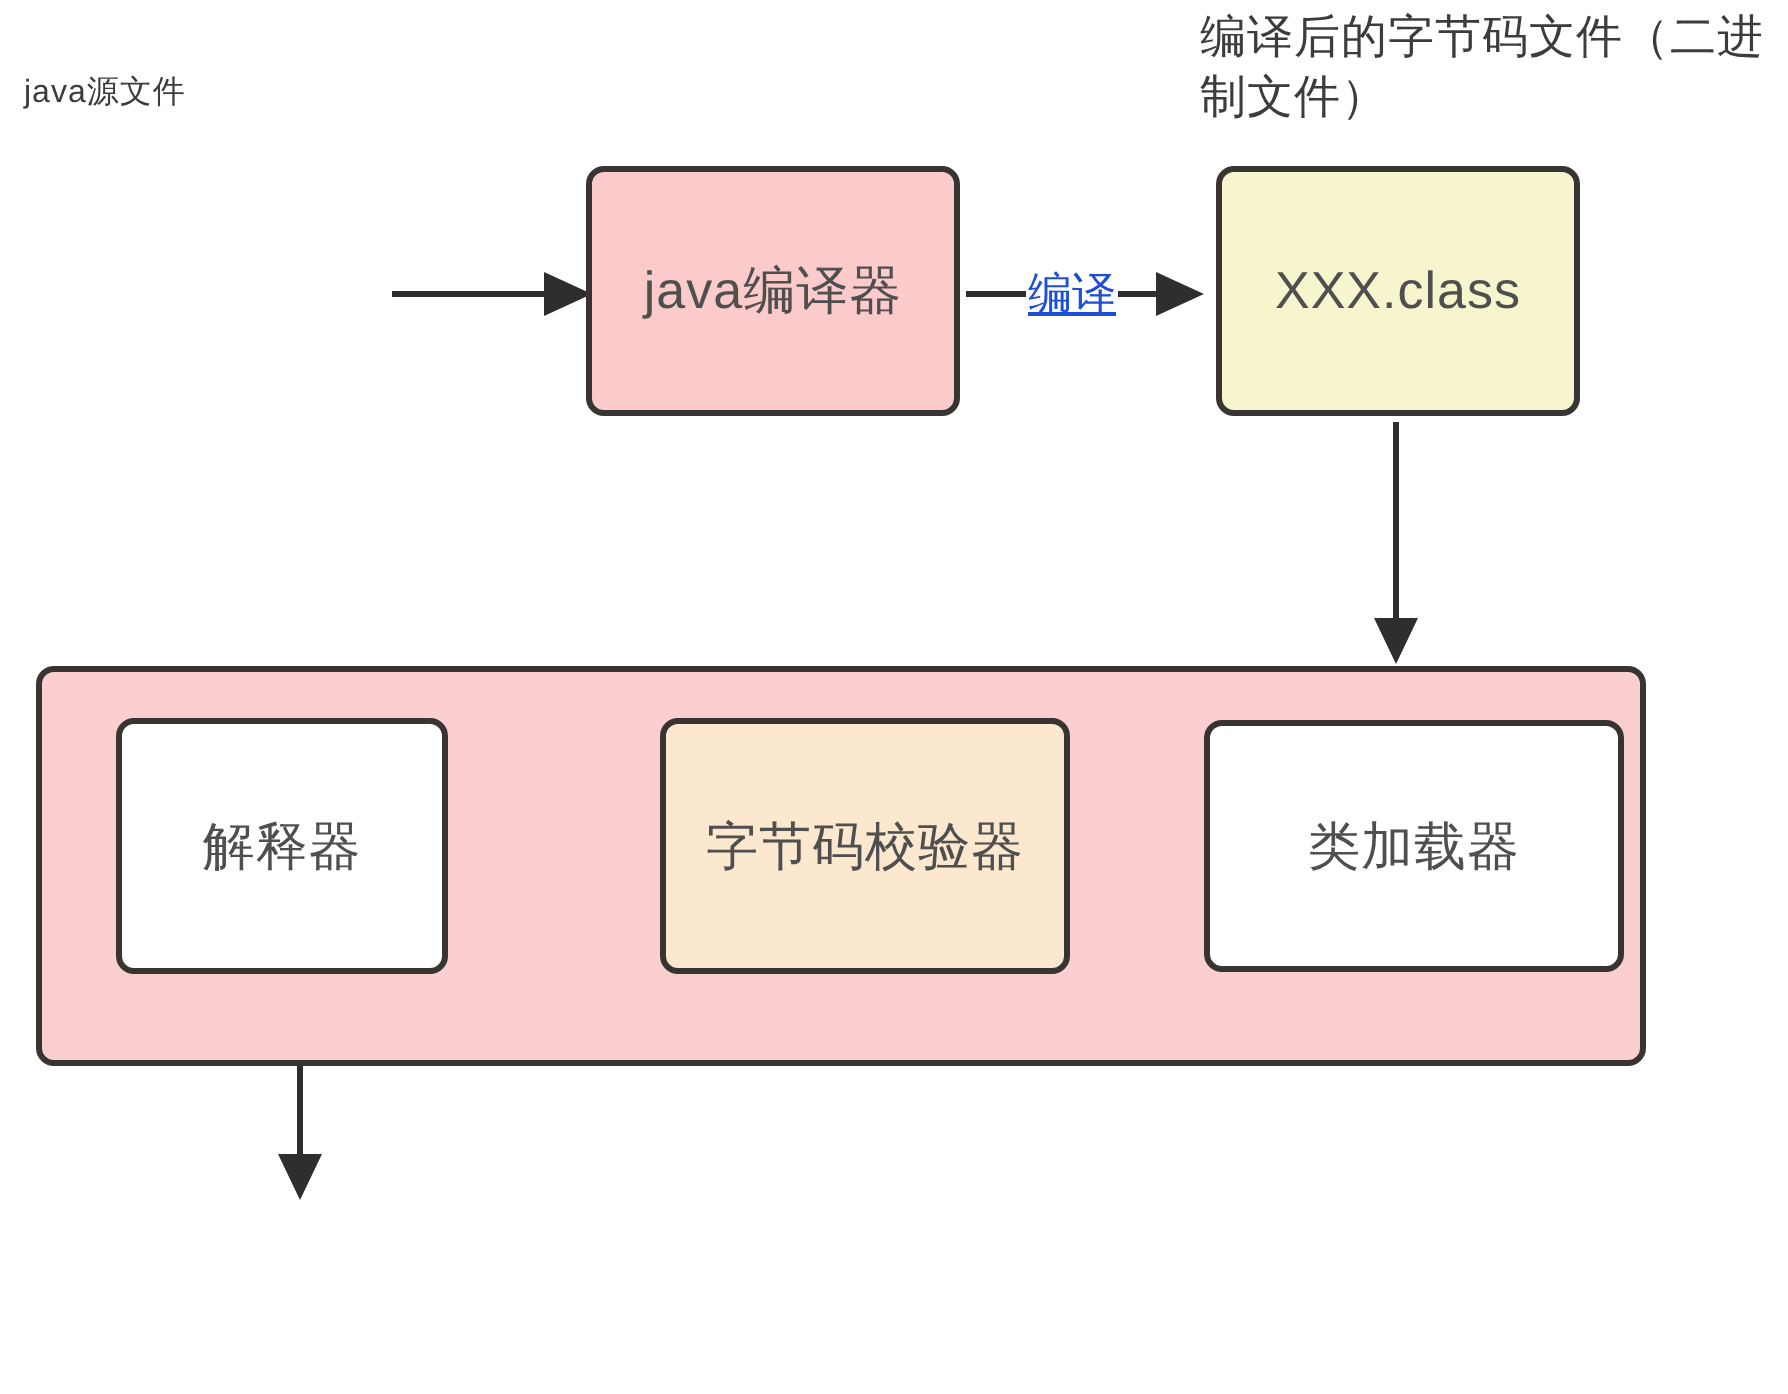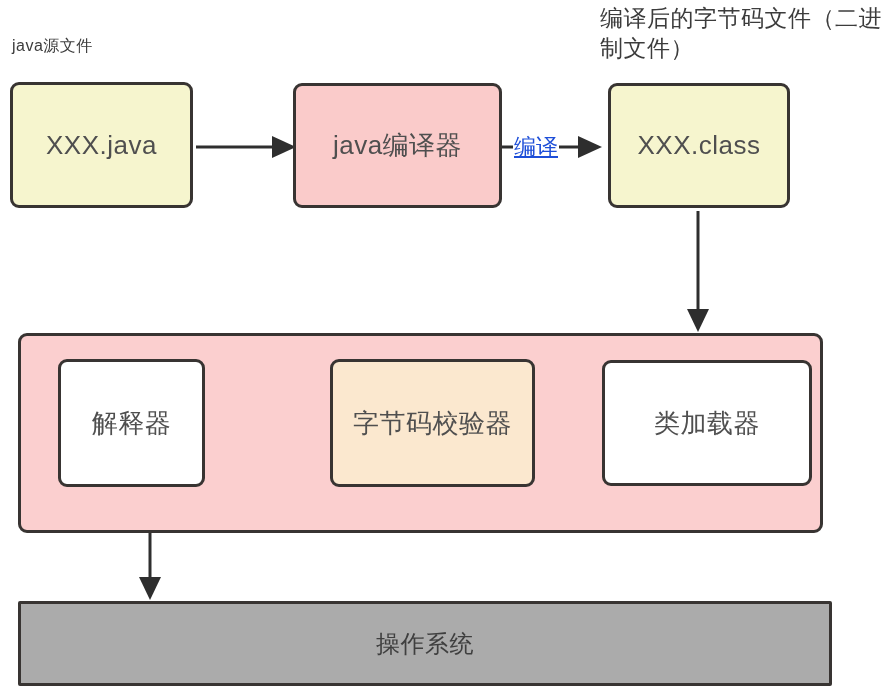--- a/index.html
+++ b/index.html
@@ -34,30 +34,30 @@
     border: 3px solid #383432;
     border-radius: 9px;
     display: flex;
     align-items: center;
     justify-content: center;
     font-size: 26px;
     color: #4f4f4f;
     letter-spacing: 0.5px;
   }
   .node-source      { left: 10px;  top: 82px;  width: 183px; height: 126px; }
-  .node-compiler    { left: 293px; top: 83px;  width: 209px; height: 125px; }
+  .node-compiler    { left: 293px; top: 83px;  width: 187px; height: 125px; }
   .node-class-file  { left: 608px; top: 83px;  width: 182px; height: 125px; }
   .jvm-container {
     position: absolute;
     box-sizing: border-box;
     left: 18px; top: 333px; width: 805px; height: 200px;
     border: 3px solid #383432;
     border-radius: 9px;
   }
-  .node-interpreter { left: 58px;  top: 359px; width: 147px; height: 128px; }
+  .node-interpreter { left: 58px;  top: 359px; width: 166px; height: 128px; }
   .node-verifier    { left: 330px; top: 359px; width: 205px; height: 128px; }
   .node-loader      { left: 602px; top: 360px; width: 210px; height: 126px; }
   .node-os {
     left: 18px; top: 601px; width: 814px; height: 85px;
     border-radius: 2px;
     font-size: 24px;
     color: #3f3f3f;
   }
   .arrow-layer {
     position: absolute;
@@ -104,23 +104,20 @@
       <line x1="150" y1="489" x2="150" y2="577"></line>
       <polygon points="139,577 161,577 150,600" stroke="none"></polygon>
     </g>
   </svg>
 
   <div class="ext-label" style="left:12px; top:36px;">java源文件</div>
 
   <div class="ext-label label-bytecode" style="left:600px; top:4px;">编译后的字节码文件（二进制文件）</div>
 
 
-  <div class="node node-source" style="background: rgb(246, 245, 206);">
-    <span>XXX.java</span>
-  </div>
 
   <div class="node node-compiler" style="background: rgb(250, 203, 202);">
     <span>java编译器</span>
   </div>
 
   <div class="node node-class-file" style="background: rgb(246, 245, 206); align-items: center;">
     <span>XXX.class</span>
   </div>
 
   <div class="arrow-label">编译</div>
@@ -132,17 +129,14 @@
   </div>
 
   <div class="node node-verifier" style="background: rgb(251, 232, 207);">
     <span>字节码校验器</span>
   </div>
 
   <div class="node node-loader" style="background: rgb(255, 255, 255);">
     <span>类加载器</span>
   </div>
 
-  <div class="node node-os" style="background: rgb(171, 171, 171);">
-    <span>操作系统</span>
-  </div>
 
 </div>
 
 </body></html>

